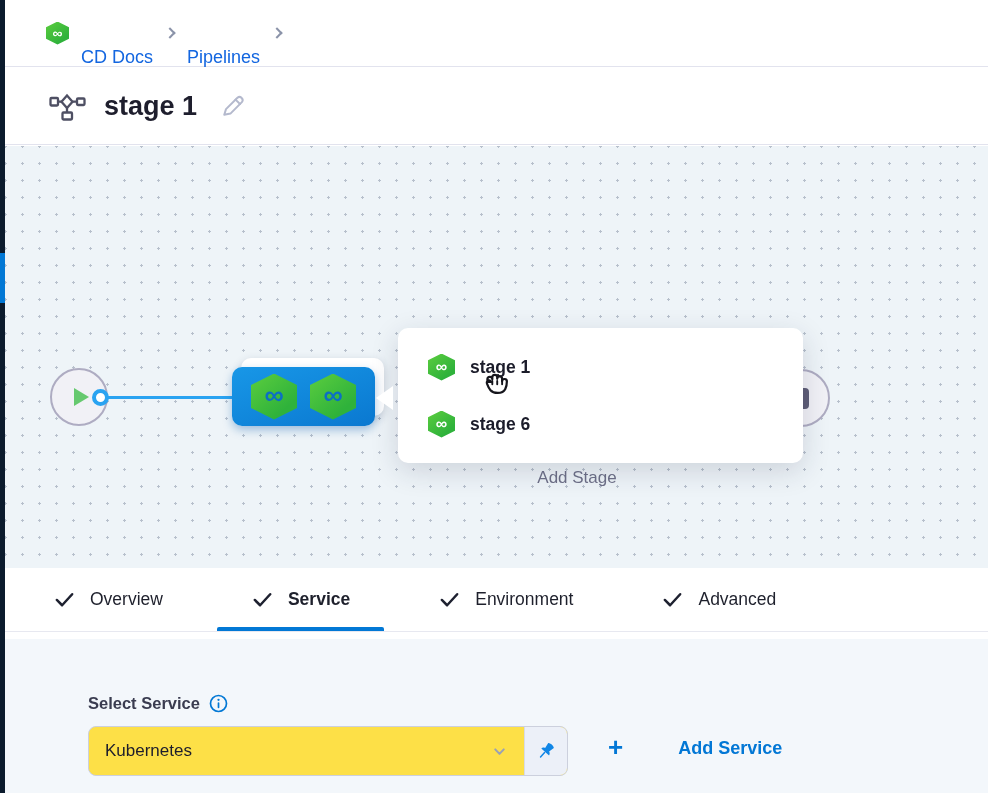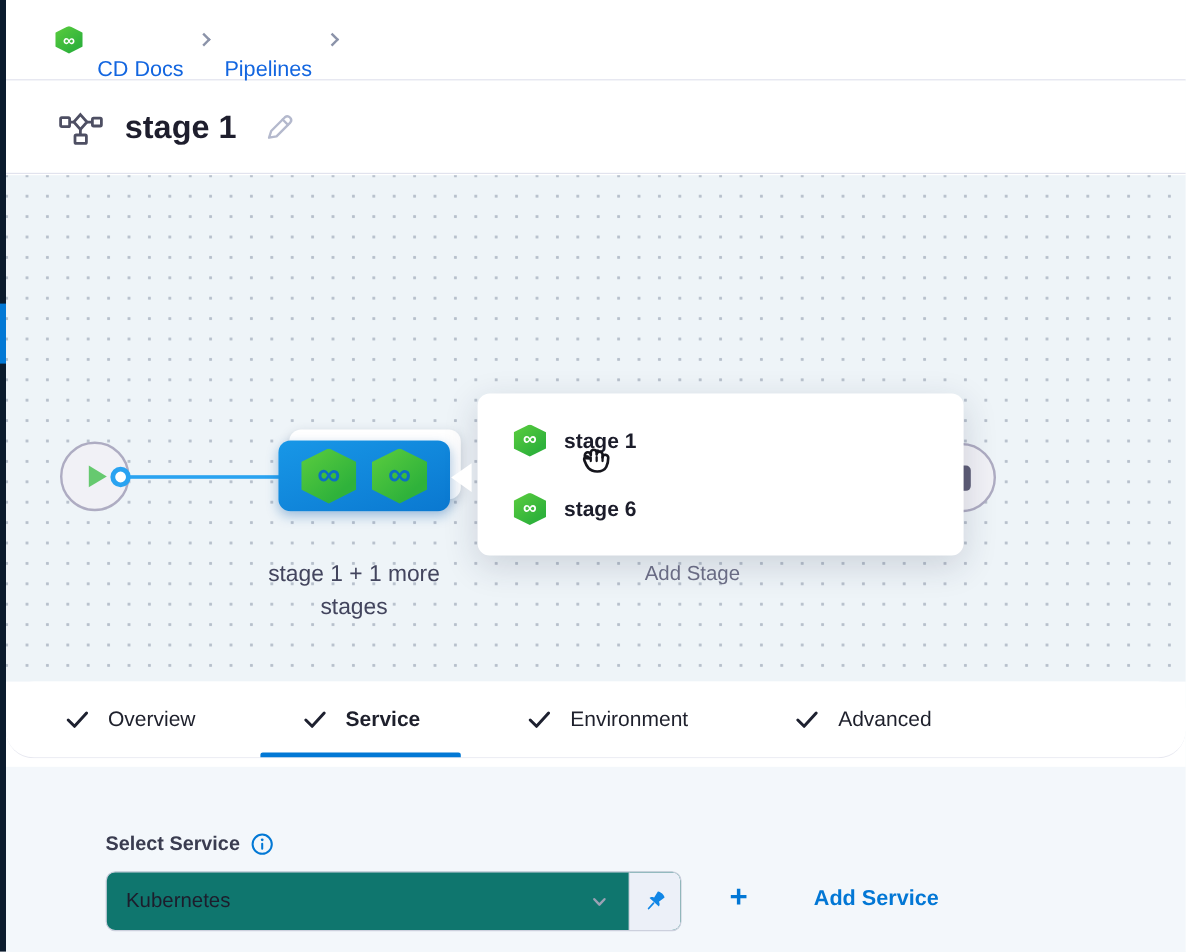--- a/index.html
+++ b/index.html
@@ -64,33 +64,33 @@
   .popup-row .lbl { margin-left:15px; font-size:17.5px; font-weight:600; color:#1b1c2a; }
   .grab-cursor { position:absolute; left:78px; top:32px; z-index:5; }
 
   .node-caption { position:absolute; left:200px; top:319px; width:180px; text-align:center;
     font-size:19px; line-height:28px; color:#43455e; }
   .add-stage-caption { position:absolute; left:452px; top:322px; width:240px; text-align:center;
     font-size:17px; color:#6e7088; }
 
   
   .tab-bar { position:absolute; left:5px; top:568px; width:983px; height:64px; background:#fff;
-    border-bottom:1px solid #e7e8f0; display:flex; align-items:stretch; padding-left:14px; white-space:nowrap;border-radius:23px; }
+    border-bottom:1px solid #e7e8f0; display:flex; align-items:stretch; padding-left:14px; white-space:nowrap; }
   .tab { display:inline-flex; align-items:center; gap:14px; padding:0 34px; margin-right:20px;
     position:relative; cursor:pointer; font-size:17.5px; font-weight:500; color:#1e202c; }
   .tab.active { font-weight:700; }
   .tab.active::after { content:""; position:absolute; left:0; right:0; bottom:0; height:4px;
     background:#0278d5; border-radius:2px 2px 0 0; }
 
   
   .content { position:absolute; left:5px; top:639px; width:983px; height:160px; background:#f3f7fb; }
   .select-label-row { position:absolute; left:83px; top:55px; display:flex; align-items:center; gap:9px; }
   .select-label { font-size:16.5px; font-weight:600; color:#3a3c50; }
   .input-group { position:absolute; left:83px; top:87px; width:480px; height:50px; display:flex;
-    border:1px solid #ccd0dd; border-radius:8px; background:#0f766e; overflow:hidden; }
+    border:1px solid #ccd0dd; border-radius:8px; background:#fde047; overflow:hidden; }
   .field { flex:1; display:flex; align-items:center; padding:0 16px; cursor:pointer; }
   .field-text { font-size:17px; color:#1d1d2c; flex:1; }
   .pin-seg { width:43px; background:#ecf0f8; border-left:1px solid #d8dbe6; display:flex;
     align-items:center; justify-content:center; cursor:pointer; }
   .add-service { position:absolute; left:603px; top:97px; display:flex; align-items:center; gap:11px;
     color:#0277d5; cursor:pointer; }
   .add-service .plus { font-size:26px; font-weight:600; line-height:1; margin-top:-2px; }
   .add-service .txt { font-size:18px; font-weight:700;margin-left:44px; }
 </style>
 </head>
@@ -164,21 +164,20 @@
           <span>∞</span>
         </div>
       <span class="lbl">stage 6</span>
     </div>
     <svg class="grab-cursor" width="38" height="38" viewBox="0 0 24 24">
       <path d="M7.2 13.6 V12.2 a1.55 1.55 0 0 1 3.1 0 V10.9 a1.55 1.55 0 0 1 3.1 0 v1 a1.55 1.55 0 0 1 3.1 0 v1.5 a1.5 1.5 0 0 1 3 .2 c0 2-.4 3.5-1 4.7-.8 1.6-2.3 2.5-4.8 2.5-2.1 0-3.6-.6-4.7-1.9-.8-1-1.4-2.2-2-3.8-.4-1-.1-1.8.7-2.1.7-.3 1.4 0 1.9.9z" fill="#ffffff" stroke="#15151c" stroke-width="1.4" stroke-linejoin="round"></path>
       <path d="M10.3 13.3 v2 M13.4 13.2 v2.1 M16.5 13.4 v1.9" fill="none" stroke="#15151c" stroke-width="1.2" stroke-linecap="round"></path>
     </svg>
   </div>
 
-  <div class="node-caption">stage 1 + 1 more stages</div>
   <div class="add-stage-caption">Add Stage</div>
 </div>
 
 <div class="tab-bar">
   <div class="tab">
     <svg width="23" height="23" viewBox="0 0 24 24">
         <polyline points="4 12.5 9.5 18 20 6.5" fill="none" stroke="#1e2130" stroke-width="2.6" stroke-linecap="round" stroke-linejoin="round"></polyline>
       </svg>
     <span>Overview</span>
   </div>

